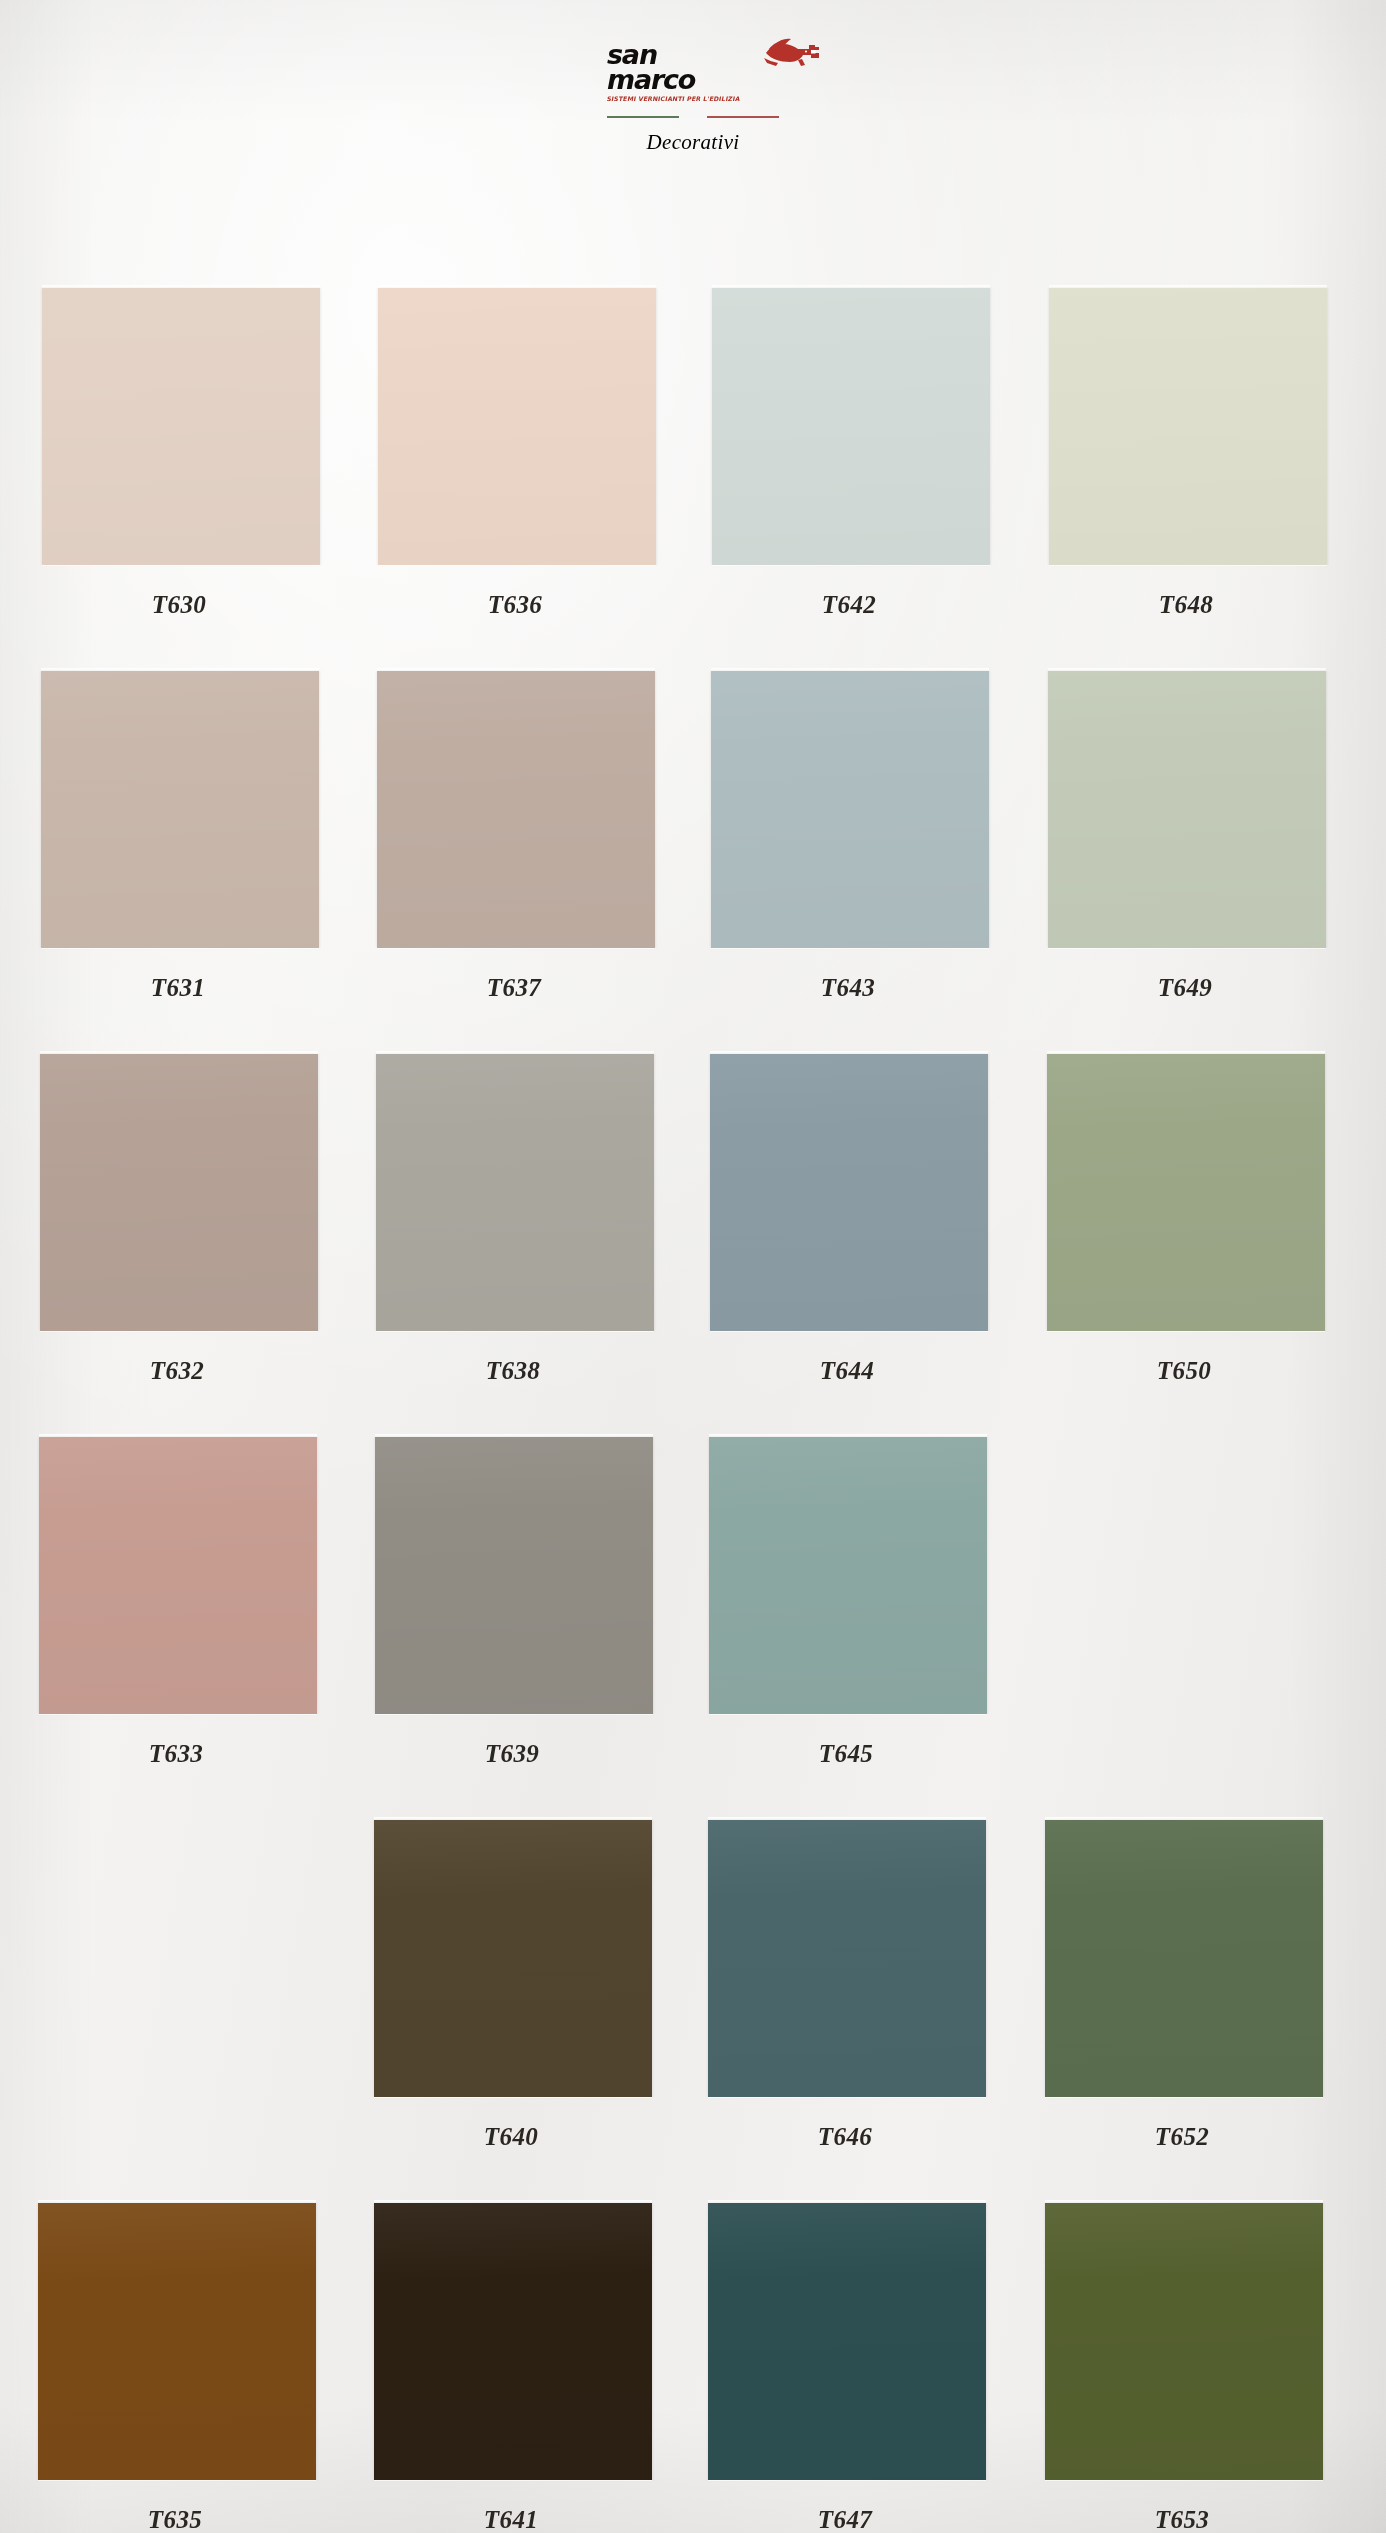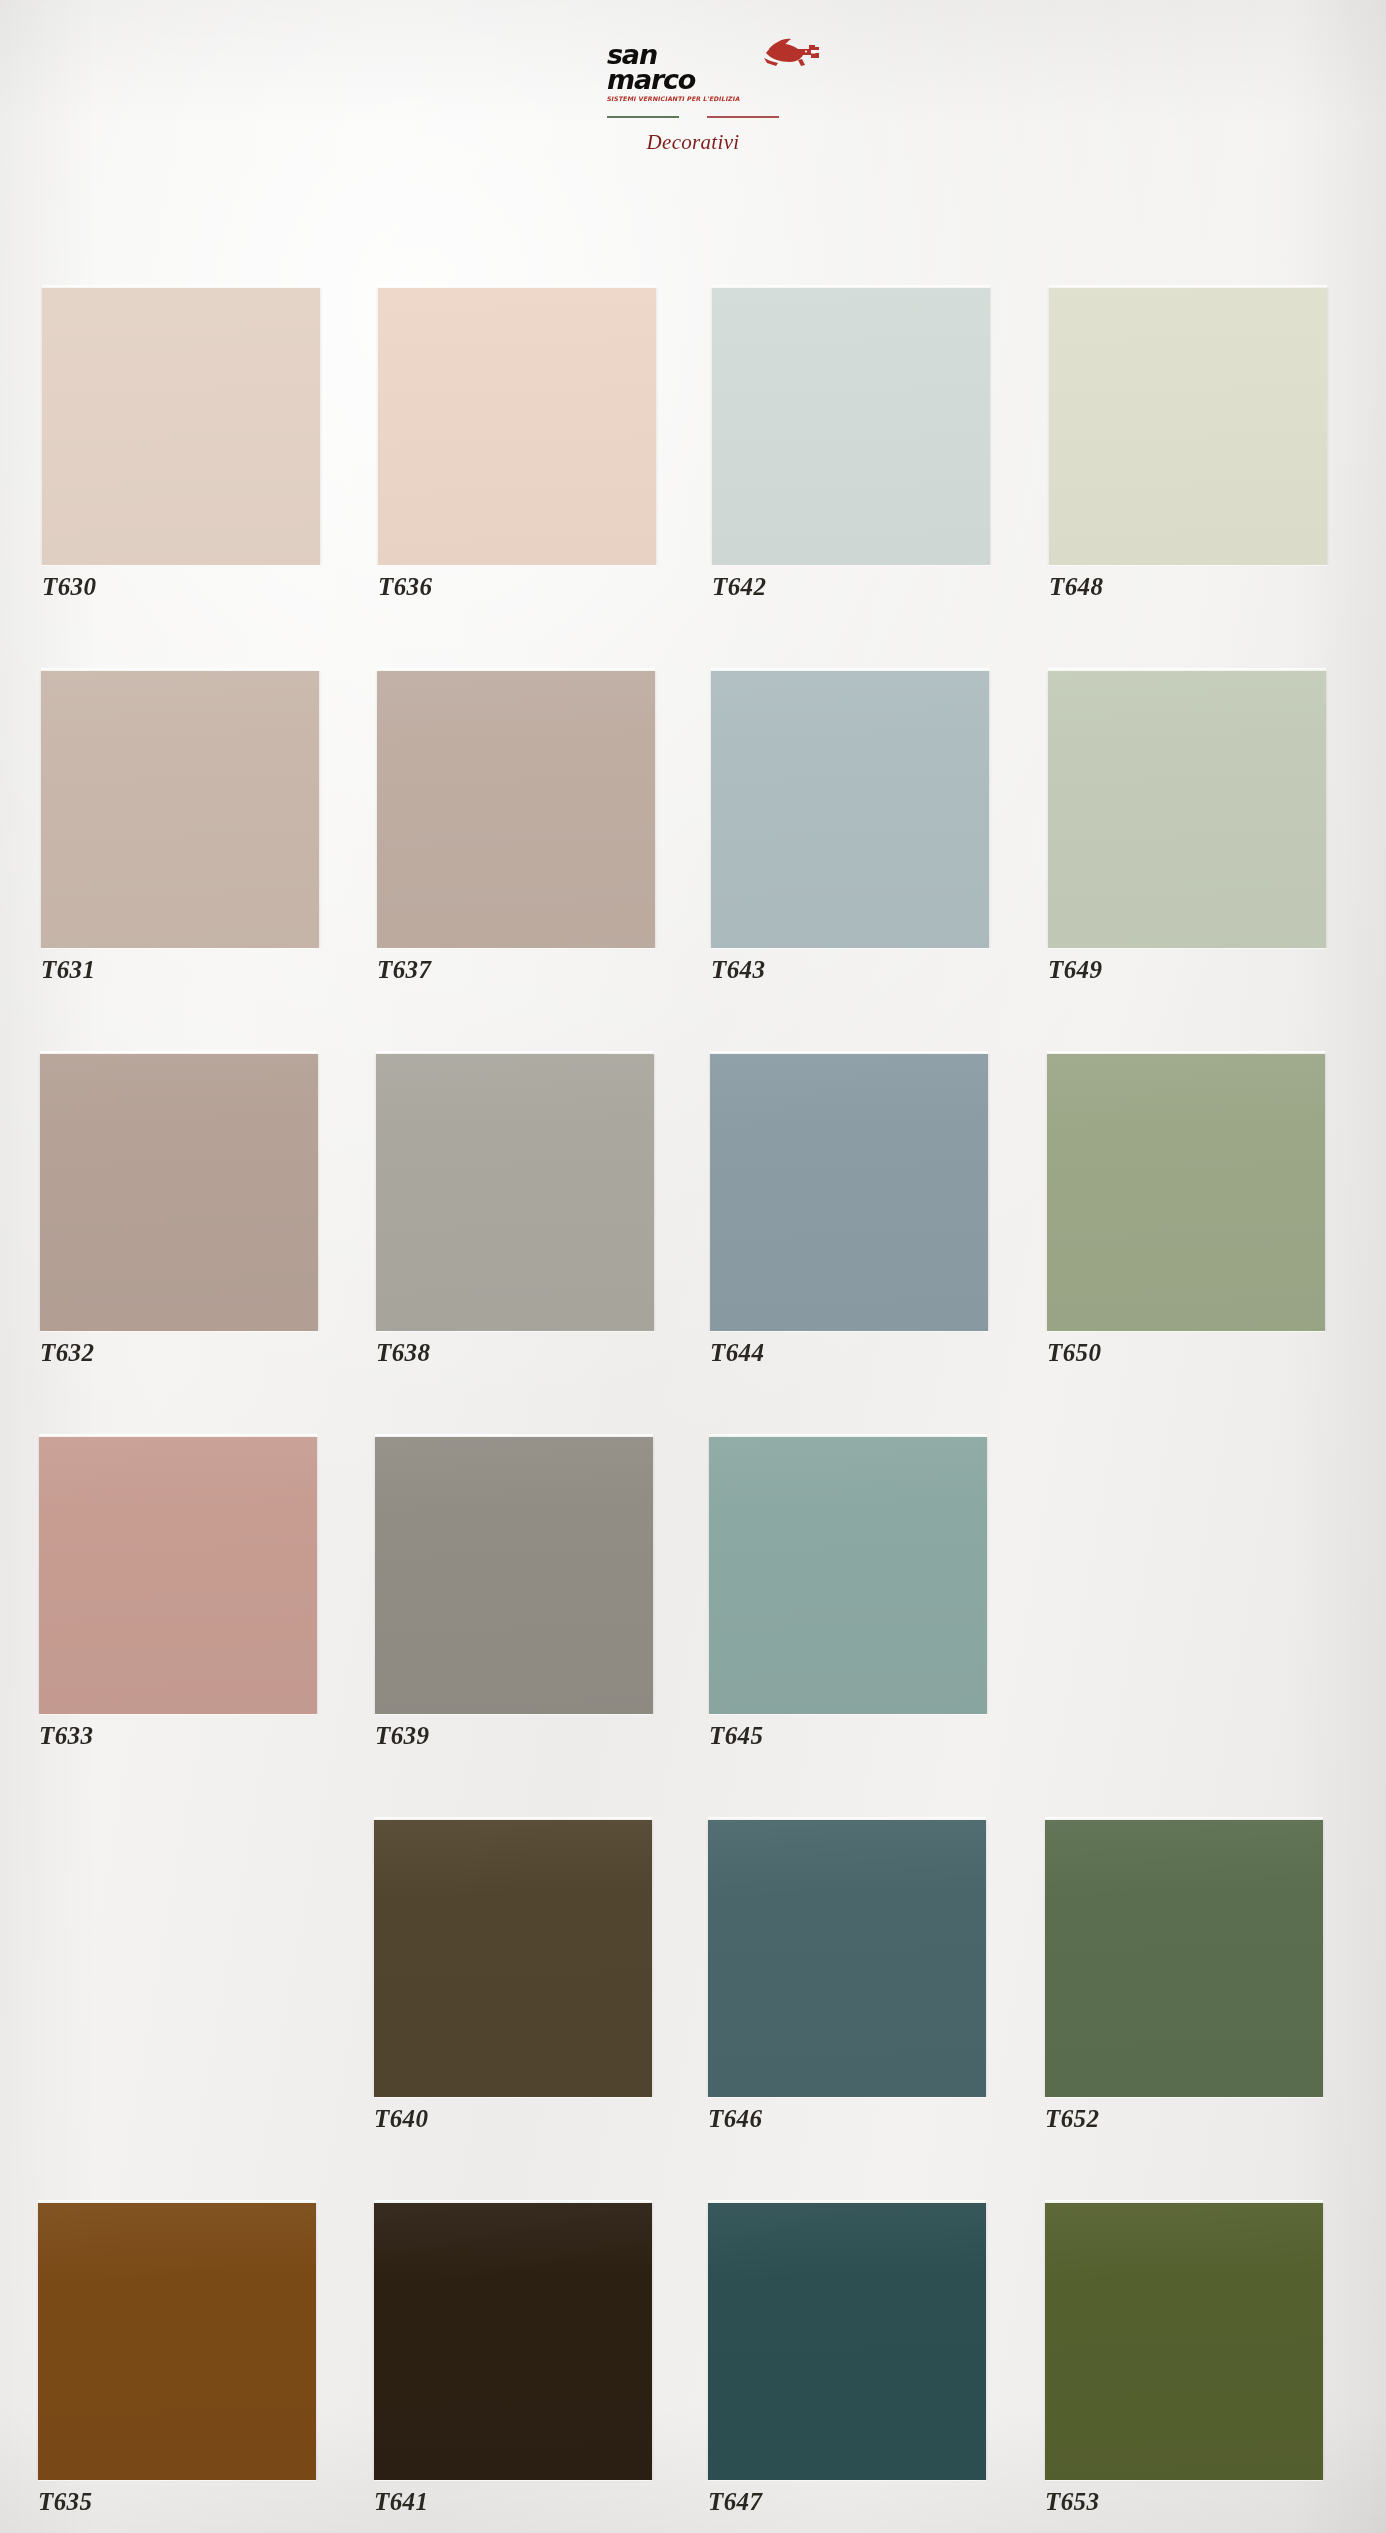--- a/index.html
+++ b/index.html
@@ -96,21 +96,21 @@
     width: 72px;
   }
   .rule-green { background: #5d7a5a; }
   .rule-red   { background: #a9524f; }
 
   .collection {
     margin-top: 12px;
     font-family: "Liberation Serif", serif;
     font-style: italic;
     font-size: 21px;
-    color: #7f1d1d;
+    color: #000000;
     letter-spacing: 0.3px;
     text-align: center;
     width: 172px;
   }
 
   
   .grid {
     position: absolute;
     top: 288px;
     left: 42px;
@@ -147,22 +147,22 @@
     pointer-events: none;
   }
   .chip-top-edge {
     position: absolute;
     left: 0; right: 0; top: -3px;
     height: 3px;
     background: linear-gradient(180deg, rgba(255,255,255,0.95), rgba(255,255,255,0.35));
   }
 
   .code {
-    margin-top: 8px;
-    text-align: left;
+    margin-top: 26px;
+    text-align: center;
     padding-right: 4px;
     font-family: "Liberation Serif", serif;
     font-style: italic;
     font-weight: 700;
     font-size: 25px;
     letter-spacing: 0.4px;
     color: #2a2622;
   }
 
   

